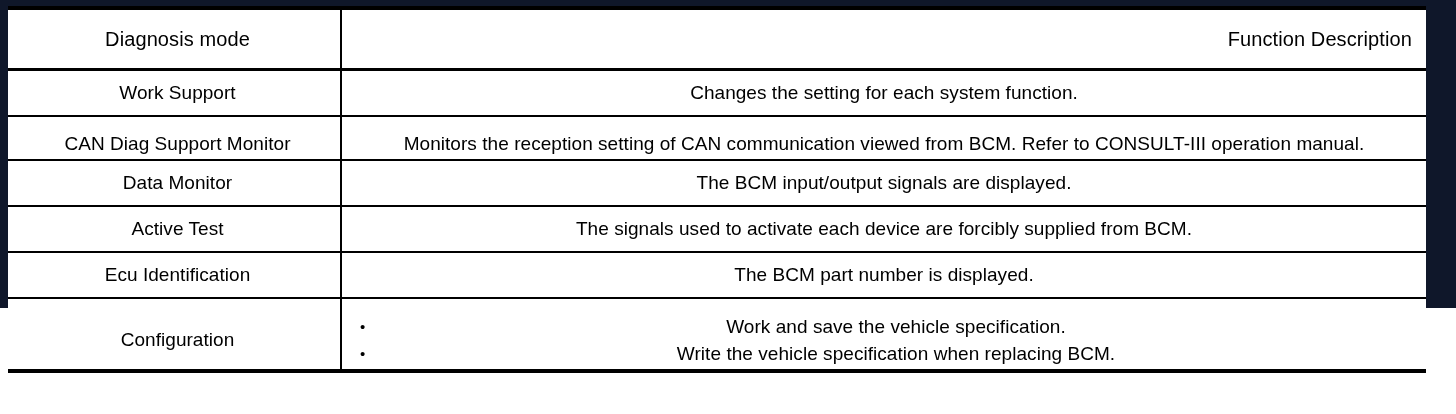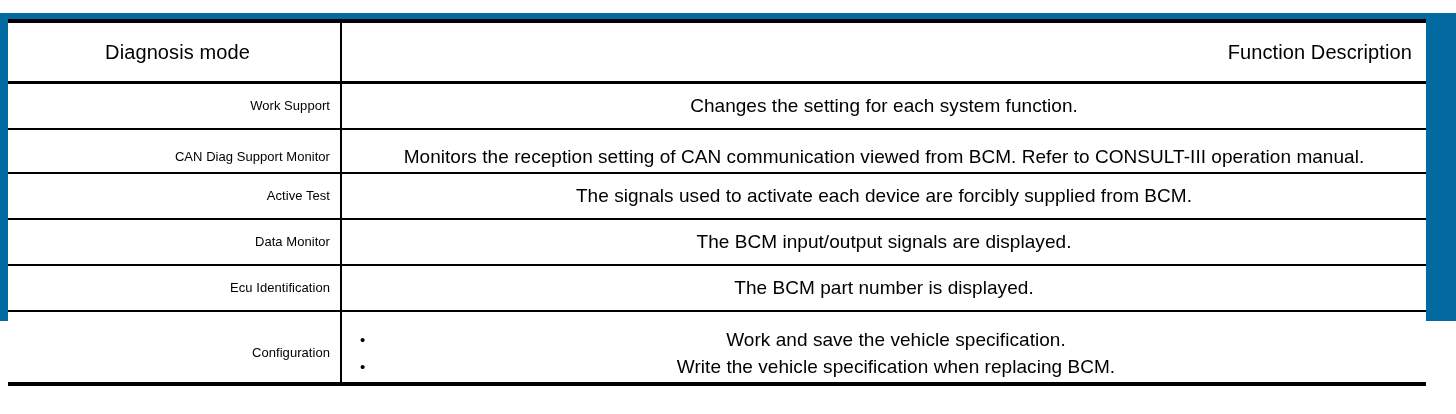--- a/index.html
+++ b/index.html
@@ -13,22 +13,21 @@
     height: 414px;
     font-family: "Liberation Sans", sans-serif;
     color: #000000;
     overflow: hidden;
   }
 
   .sheet {
     position: relative;
     width: 1456px;
     height: 308px;
-    background: #0369a1;
-    margin-top: 13px;
+    background: #0f172a;
   }
 
   table.diag-table {
     position: absolute;
     left: 8px;
     top: 6px;
     width: 1418px;
     border-collapse: collapse;
     table-layout: fixed;
     background: #ffffff;
@@ -65,23 +64,23 @@
   .header-row th {
     font-size: 20px;
     font-weight: normal;
     text-align: center;
     height: 40px;
     line-height: 40px;
     letter-spacing: 0.1px;
   }
 
   .cell-mode {
-    font-size: 13px;
+    font-size: 19px;
     line-height: 24px;
-    text-align: right;
+    text-align: center;
     padding: 9px 10px 9px 17px;
     letter-spacing: 0.05px;
   }
 
   .cell-desc {
     font-size: 19px;
     line-height: 26px;
     text-align: center;
     padding: 9px 14px 9px 14px;
     letter-spacing: 0.05px;
@@ -142,30 +141,30 @@
 
 
       <tr class="row-tall">
         <td class="cell-mode">CAN Diag Support Monitor</td>
         <td class="cell-desc">
           <span class="desc-text">Monitors the reception setting of CAN communication viewed from BCM. Refer to CONSULT-III operation manual.</span>
         </td>
       </tr>
 
       <tr>
-        <td class="cell-mode">Active Test</td>
+        <td class="cell-mode">Data Monitor</td>
         <td class="cell-desc">
-          <span class="desc-text">The signals used to activate each device are forcibly supplied from BCM.</span>
+          <span class="desc-text">The BCM input/output signals are displayed.</span>
         </td>
       </tr>
 
       <tr>
-        <td class="cell-mode">Data Monitor</td>
+        <td class="cell-mode">Active Test</td>
         <td class="cell-desc">
-          <span class="desc-text">The BCM input/output signals are displayed.</span>
+          <span class="desc-text">The signals used to activate each device are forcibly supplied from BCM.</span>
         </td>
       </tr>
 
       <tr>
         <td class="cell-mode">Ecu Identification</td>
         <td class="cell-desc">
           <span class="desc-text">The BCM part number is displayed.</span>
         </td>
       </tr>
 

